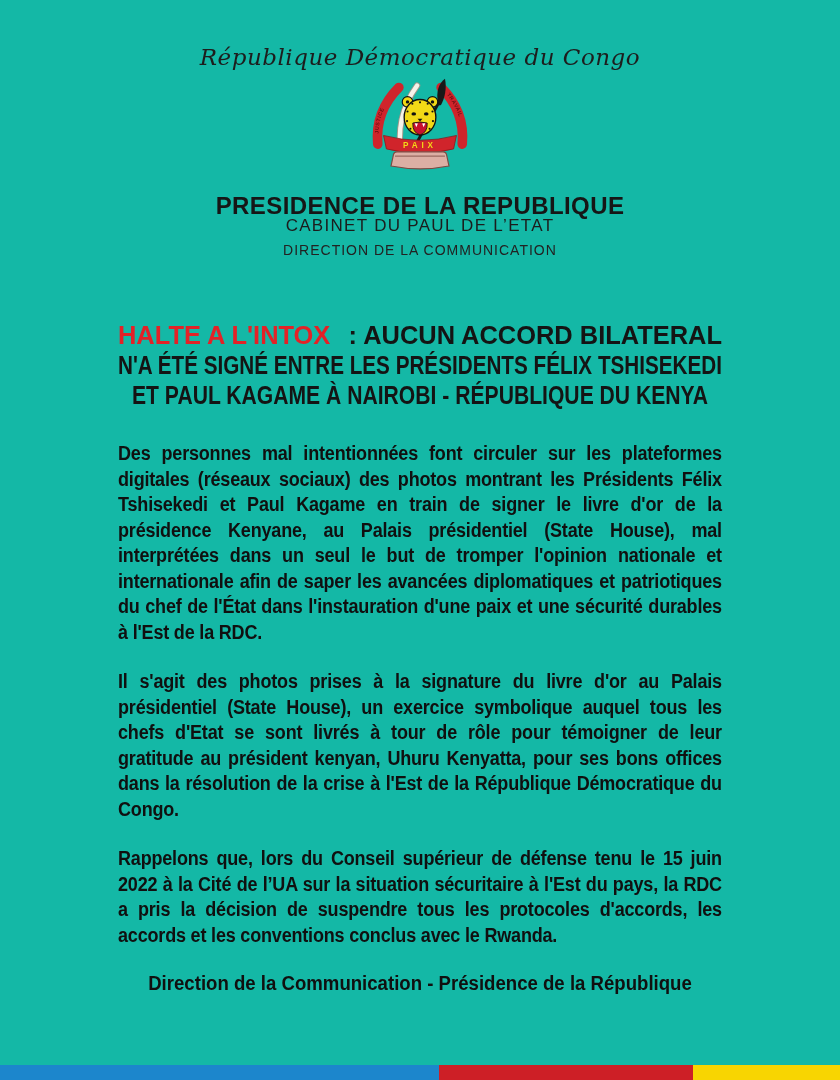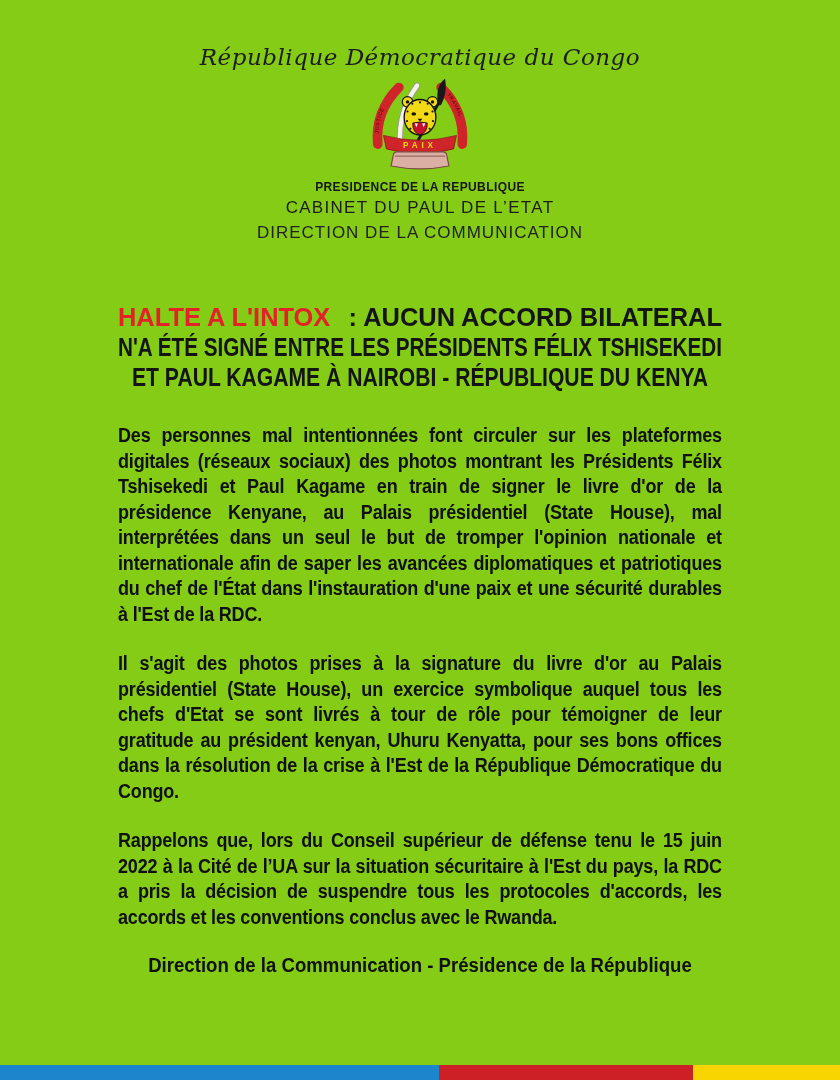--- a/index.html
+++ b/index.html
@@ -1,29 +1,29 @@
 <!DOCTYPE html>
 <html><head>
 <meta charset="utf-8">
 <style>
   html,body{margin:0;padding:0;}
   body{width:840px;height:1080px;background:#ffffff;overflow:hidden;
        font-family:"Liberation Sans",sans-serif;}
-  .page{position:relative;width:840px;height:1080px;background:#84cc16;}
+  .page{position:relative;width:840px;height:1080px;background:#14b8a6;}
 
   
   .script-title{padding-top:42px;text-align:center;
     font-family:"DejaVu Serif",serif;font-style:italic;
     font-size:23px;line-height:30px;color:#1d1d1d;letter-spacing:.5px;}
   .emblem{display:block;margin:3px auto 0;}
-  .org1{margin-top:6px;text-align:center;font-weight:bold;font-size:12px;
+  .org1{margin-top:24px;text-align:center;font-weight:bold;font-size:24px;
         line-height:21px;letter-spacing:.4px;color:#161616;}
   .org2{text-align:center;font-size:17px;line-height:20px;
         letter-spacing:1.3px;color:#1c1c1c;}
-  .org3{margin-top:6px;text-align:center;font-size:17px;line-height:17px;
+  .org3{margin-top:6px;text-align:center;font-size:14px;line-height:17px;
         letter-spacing:1px;color:#222;}
 
   
   .headline{display:block;margin:60px 0 0 118px;}
   .headline text{font-family:"Liberation Sans",sans-serif;font-weight:bold;
         font-size:25px;fill:#141414;}
   .hl-red{fill:#e32227;}
 
   
   .bodytext{width:671px;margin-left:118px;margin-top:28px;

